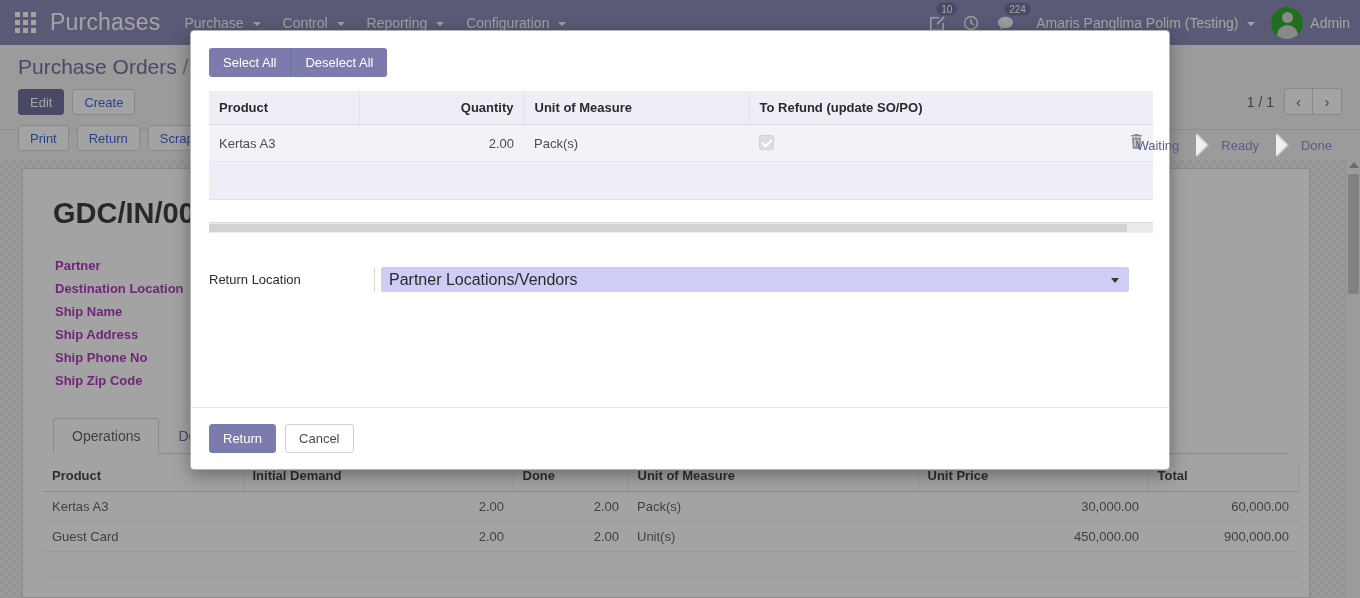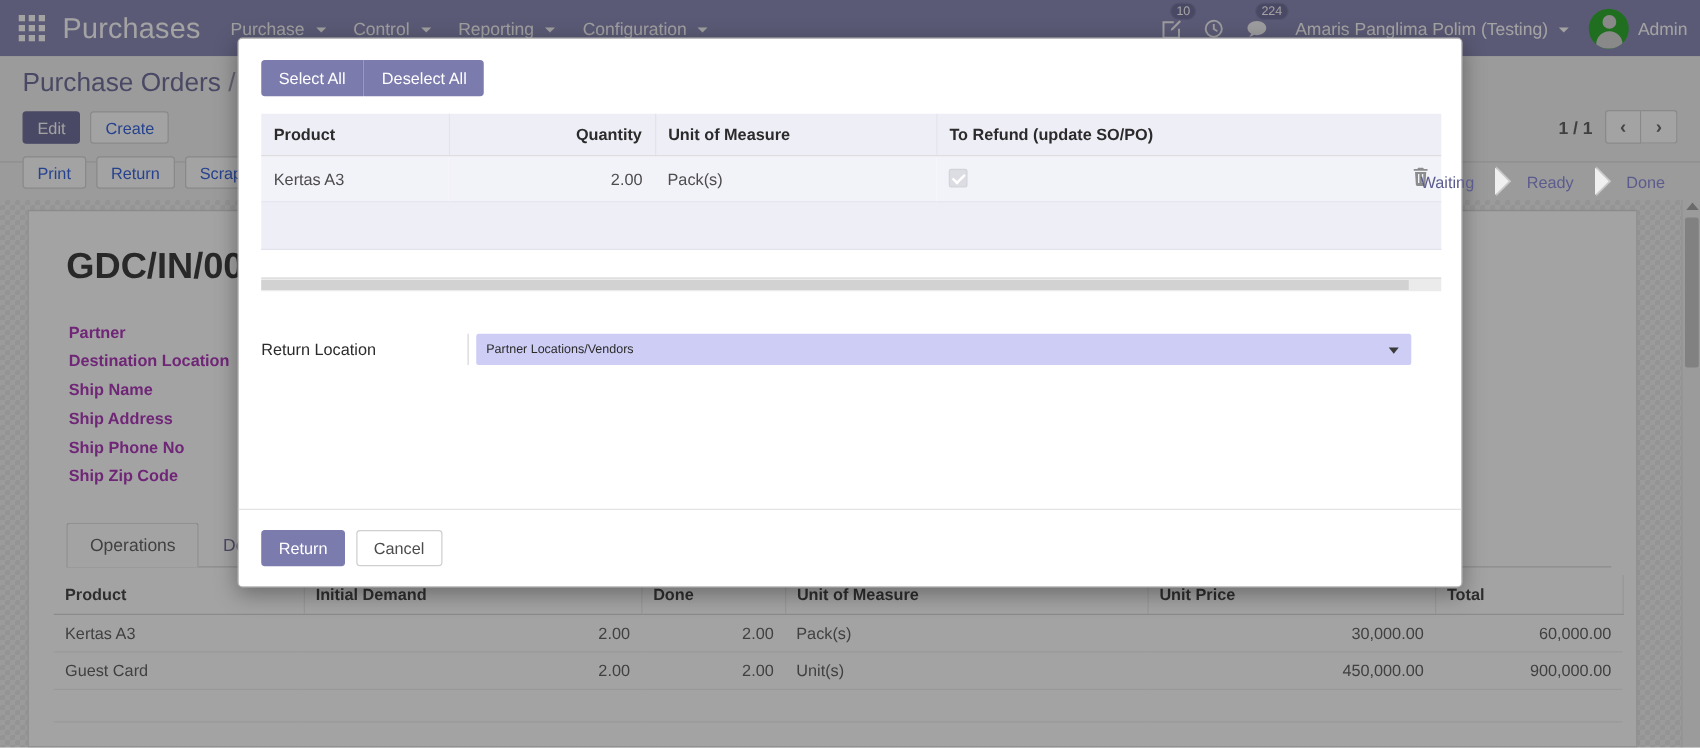--- a/index.html
+++ b/index.html
@@ -73,21 +73,21 @@
   .btn-row { position: absolute; left: 18px; top: 44px; display: flex; gap: 8px; }
   .btn {
     height: 26px; padding: 0 11px; font-size: 13px; border-radius: 3px;
     background: #ffffff; border: 1px solid #cfcfcf; color: #1d4ed8;
     display: inline-flex; align-items: center; cursor: pointer;
   }
   .btn.primary { background: #5c5b8e; border-color: #5c5b8e; color: #ffffff; }
   .btn-row2 { position: absolute; left: 18px; top: 80px; display: flex; gap: 8px; }
 
   .pager {
-    position: absolute; right: 18px; top: 43px; display: flex; align-items: center; gap: 10px; font-weight: bold;
+    position: absolute; right: 18px; top: 43px; display: flex; align-items: center; gap: 10px;
   }
   .pager .count { font-size: 14px; color: #4c4c4c; }
   .pager .navbtns { display: flex; }
   .pager .navbtns div {
     width: 29px; height: 27px; border: 1px solid #cfcfcf; background: #fff;
     display: flex; align-items: center; justify-content: center; cursor: pointer;
     font-size: 15px; color: #555;
   }
   .pager .navbtns div:first-child { border-radius: 3px 0 0 3px; }
   .pager .navbtns div:last-child { border-radius: 0 3px 3px 0; border-left: none; }
@@ -232,21 +232,21 @@
   .hsb { width: 944px; height: 11px; background: #ebebeb; border-top: 1px solid #dcdcdc; margin-top: 22px; position: relative; }
   .hsb .hthumb { position: absolute; left: 0; top: 1px; height: 8px; width: 918px; background: #d2d2d2; }
 
   .return-loc-row { display: flex; align-items: center; margin-top: 34px; }
   .return-loc-label { width: 165px; font-size: 13px; color: #2b2b2b; }
   .return-loc-field {
     width: 755px; border-left: 1px solid #d8d8d8; padding-left: 6px;
   }
   .odoo-select {
     width: 748px; height: 25px; background: #cdcdf5; border: none; border-radius: 2px;
-    font-size: 10px; color: #2b2b2b; font-family: "Liberation Sans", sans-serif;
+    font-size: 16px; color: #2b2b2b; font-family: "Liberation Sans", sans-serif;
     padding: 0 22px 0 8px; position: relative; appearance: none; -webkit-appearance: none;
     display: flex; align-items: center; cursor: pointer;
   }
   .odoo-select .sel-caret {
     position: absolute; right: 10px; top: 11px; width: 0; height: 0;
     border-left: 4px solid transparent; border-right: 4px solid transparent;
     border-top: 5px solid #3a3a3a;
   }
 </style>
 </head>

